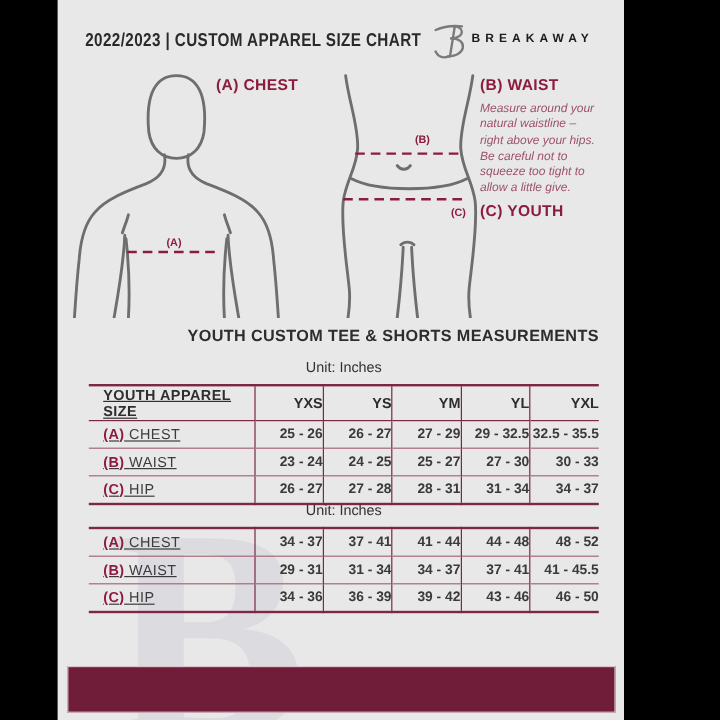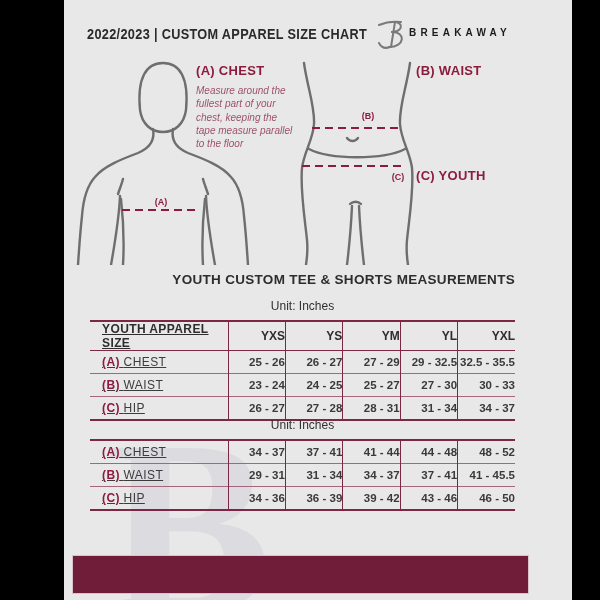--- a/index.html
+++ b/index.html
@@ -1,18 +1,18 @@
 <!DOCTYPE html>
 <html><head>
 <meta charset="utf-8">
 <style>
   html,body{margin:0;padding:0;background:#000;}
   .stage{position:relative;width:600px;height:600px;background:#000;overflow:hidden;
          font-family:"Liberation Sans",sans-serif;}
-  .page{position:absolute;left:64px;top:0;width:508px;height:600px;background:#e8e8e9;}
+  .page{position:absolute;left:48px;top:0;width:472px;height:600px;background:#e8e8e9;}
 
   
   .hdr-title{position:absolute;left:23px;top:25px;font-weight:bold;font-size:15.5px;color:#2a2a2a;
              letter-spacing:.4px;transform:scaleX(.82);transform-origin:left center;white-space:nowrap;}
   .logo{position:absolute;left:313px;top:18px;}
   .brand{position:absolute;left:345px;top:27px;font-size:10px;font-weight:bold;letter-spacing:4.2px;
          color:#1c1c1c;white-space:nowrap;}
 
   
   .m-head{position:absolute;font-size:13px;font-weight:bold;color:#8c1c3e;letter-spacing:.3px;}
@@ -64,26 +64,27 @@
           <path d="M18,4 L14,29"></path>
           <path d="M17,4 C26,4 27,13 15,14"></path>
           <path d="M15,14 C29,14 28,29 12,29"></path>
           <path d="M13,29 C8,31 4,29 2,25"></path>
         </g>
       </svg>
     </span>
     <div class="brand">BREAKAWAY</div>
 
     <div class="m-head" id="chest-head">(A) CHEST</div>
-    <div class="m-body" id="chest-body">Measure around the
-fullest part of your
-chest, keeping the
-tape measure parallel
-to the floor</div>
     <div class="m-head" id="waist-head">(B) WAIST</div>
+    <div class="m-body" id="waist-body">Measure around your
+natural waistline –
+right above your hips.
+Be careful not to
+squeeze too tight to
+allow a little give.</div>
     <div class="m-head" id="hips-head">(C) YOUTH</div>
 
     <span class="fig" id="fig-torso">
       <svg width="178" height="207" viewBox="0 0 178 207">
         <path class="outline" d="M 66,52 C 63,20 72,5 89,5 C 106,5 115,20 112,52 C 110,66 101,74 89,74 C 77,74 68,66 66,52"></path>
         <path class="outline" d="M 79,71 C 81,82 76,90 64,95 C 48,101 30,108 21,119 C 12,129 9,144 8,158 C 6,176 5,192 4,207"></path>
         <path class="outline" d="M 99,71 C 97,82 102,90 114,95 C 130,101 148,108 157,119 C 166,129 169,144 170,158 C 172,176 173,192 174,207"></path>
         <path class="outline" d="M 44,136 C 46,130 48,125 49,121"></path>
         <path class="outline" d="M 46,138 C 45,162 41,184 37,207"></path>
         <path class="outline" d="M 47,141 C 50,168 50,190 49,207"></path>

